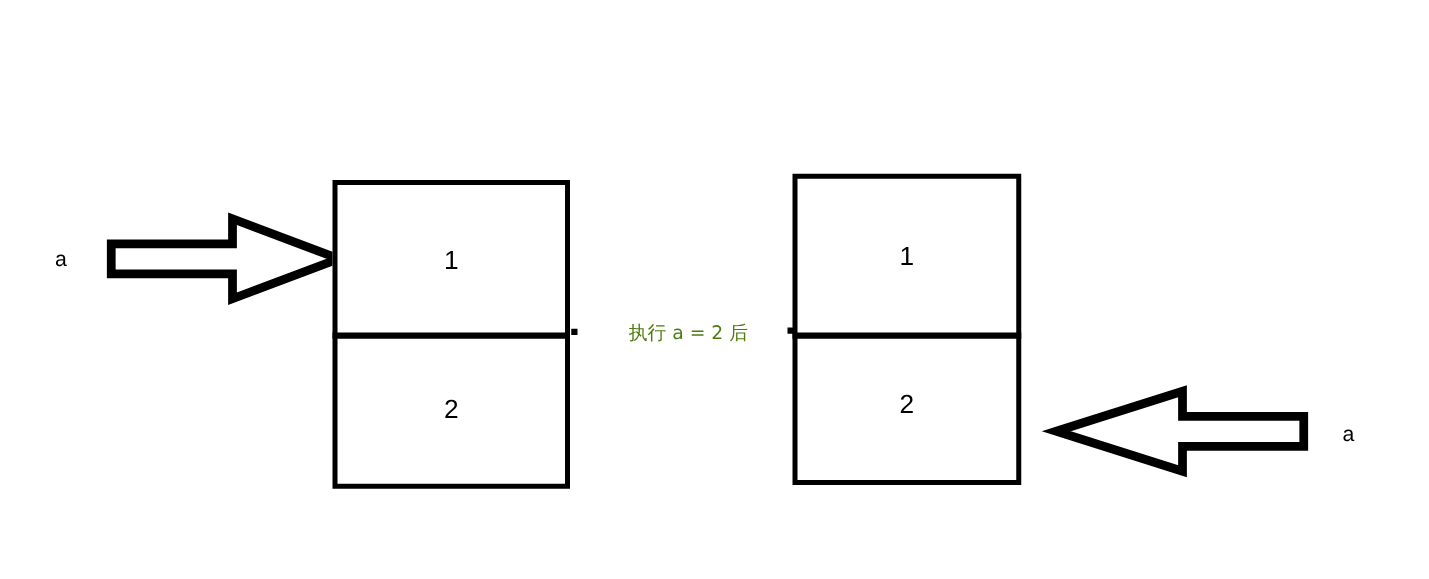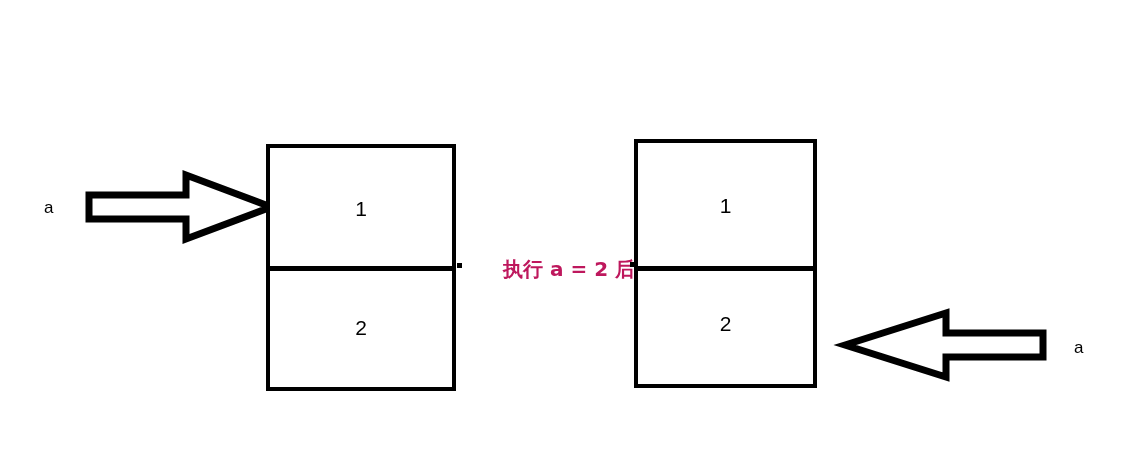--- a/index.html
+++ b/index.html
@@ -79,26 +79,25 @@
   
   .var-label {
     position: absolute;
     font-size: 17px;
     line-height: 1;
     color: #000000;
     white-space: nowrap;
   }
   .caption {
     position: absolute;
-    font-size: 20px;
+    font-size: 15px;
     line-height: 1;
-    color: #be185d;
+    color: #4d7c0f;
     white-space: nowrap;
     font-family: "DejaVu Sans", "Liberation Sans", sans-serif;
-    font-weight: bold;
   }
 </style>
 </head>
 <body>
 
 <div id="canvas">
 
   <div class="var-label" style="left:44px; top:199px;">a</div>
 
   <div class="arrow" style="left:84px; top:168px; width:192px; height:78px;">

